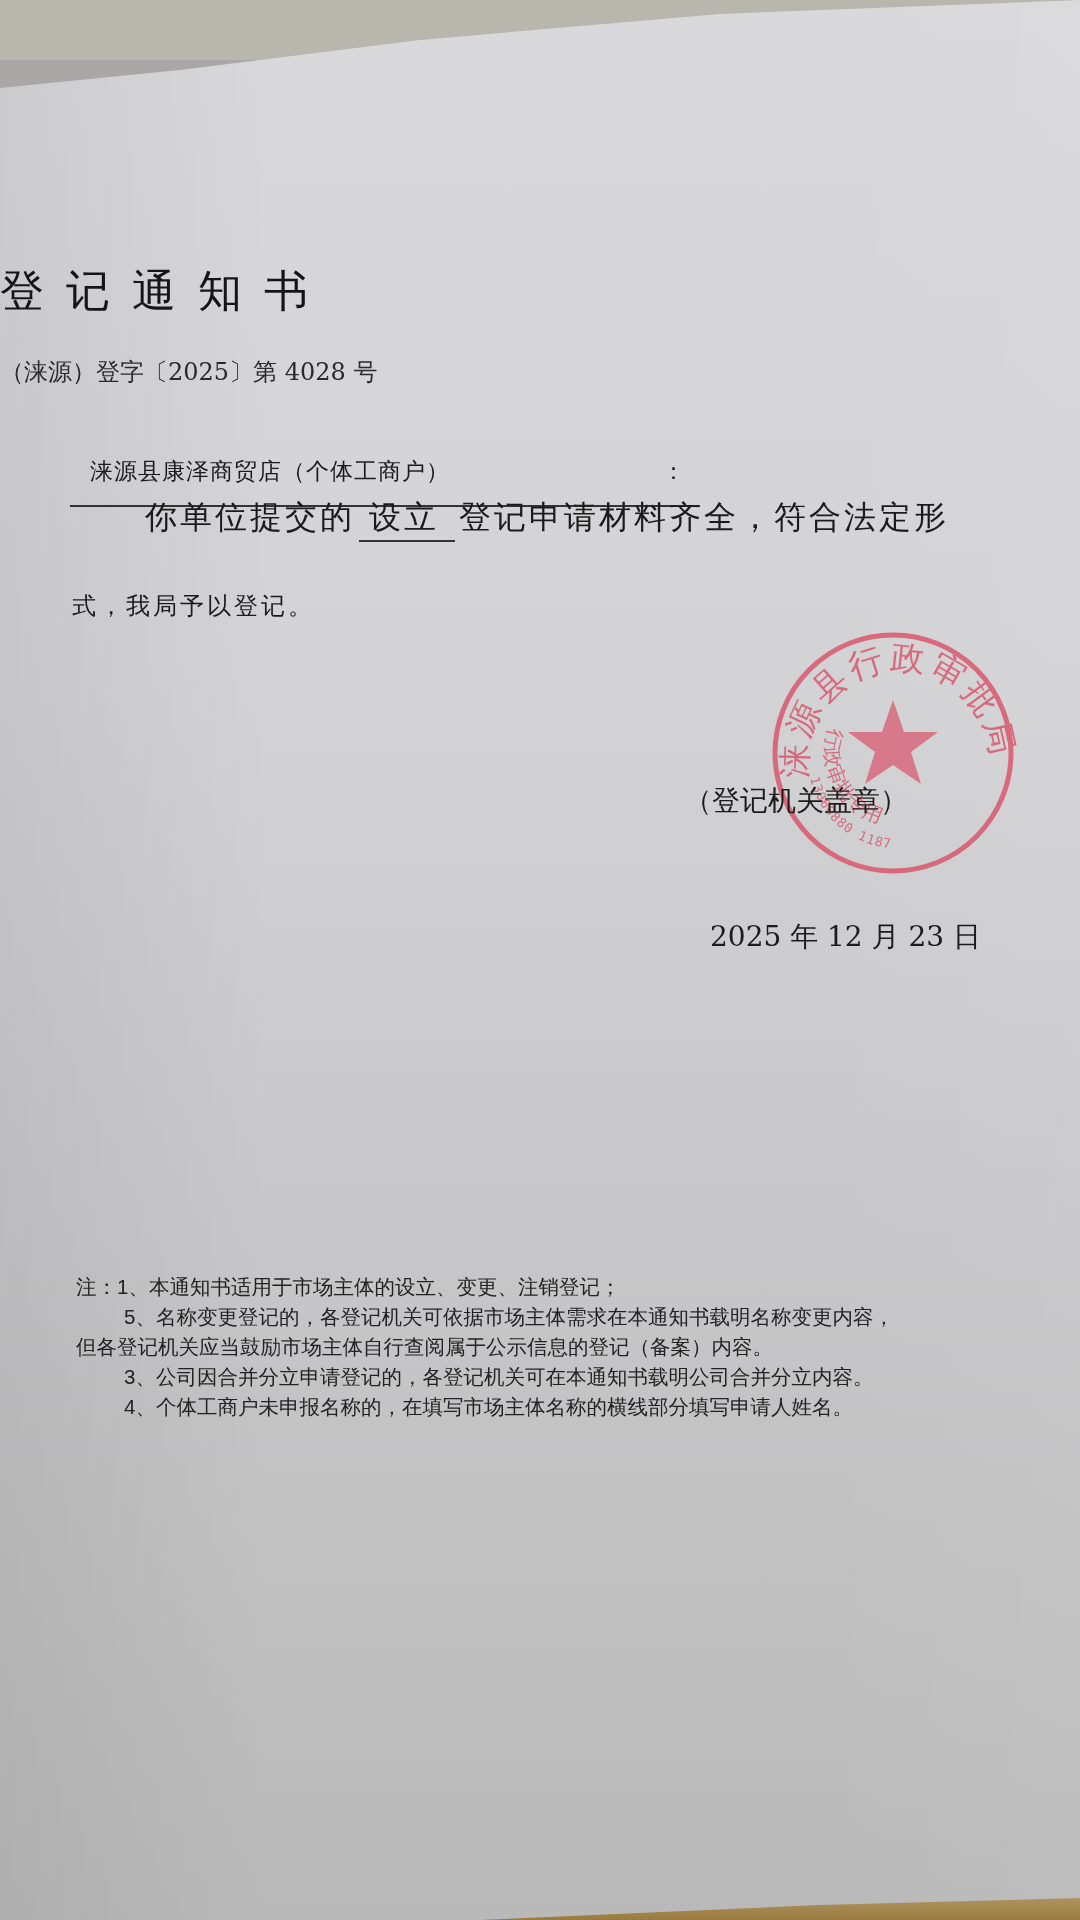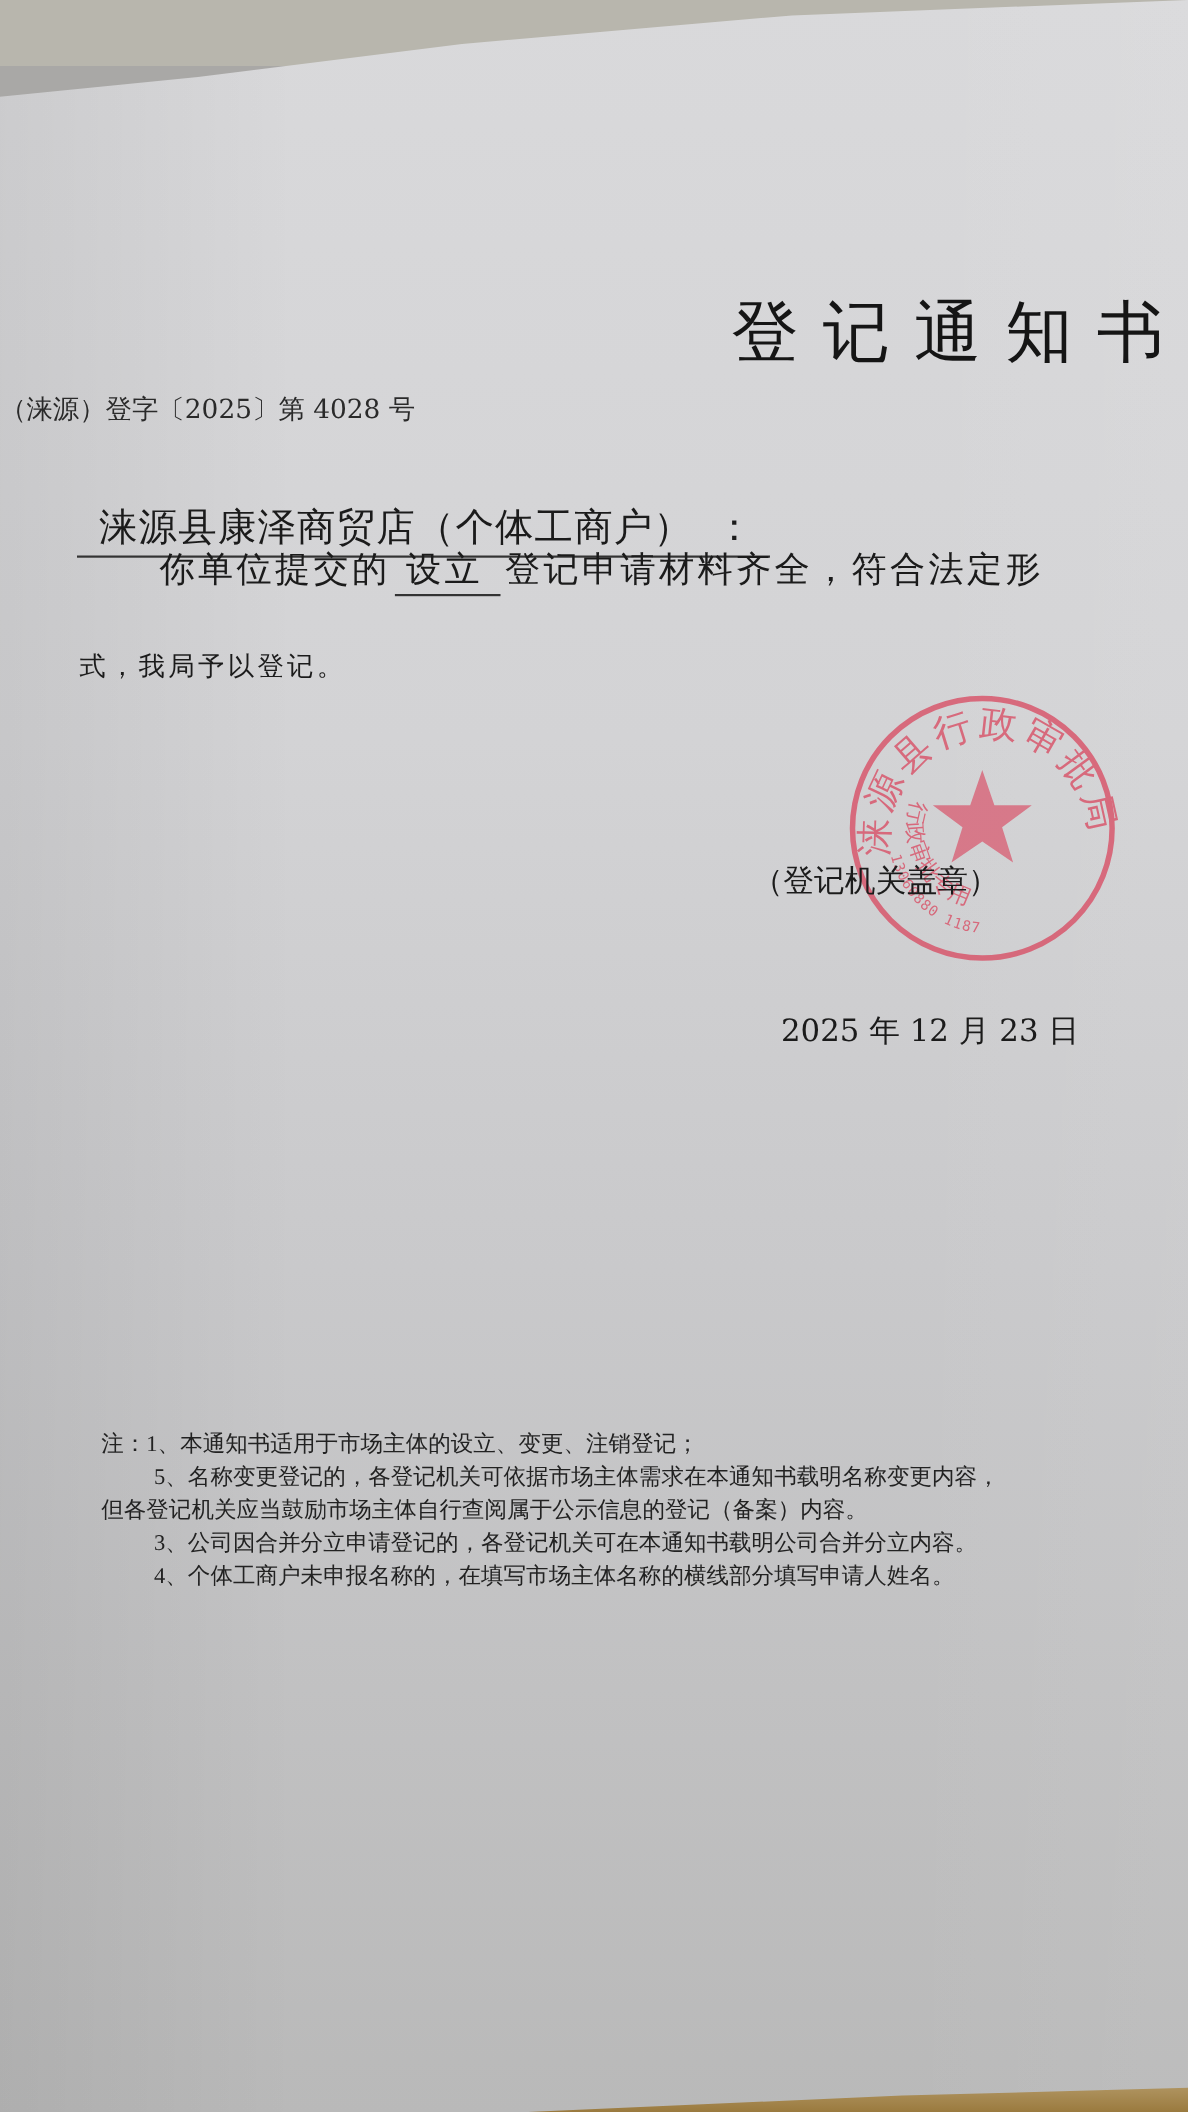--- a/index.html
+++ b/index.html
@@ -21,32 +21,32 @@
     position: absolute; left: 0; top: 0; width: 1080px; height: 1920px;
     background: linear-gradient(180deg, #d9d9db 0%, #d3d3d5 35%, #c9c9cb 60%, #b9b9b9 100%);
     clip-path: polygon(0 88px, 180px 70px, 420px 40px, 720px 14px, 1080px 0, 1080px 1898px, 820px 1905px, 480px 1920px, 0 1920px);
   }
   .paper-shade {
     position: absolute; left: 0; top: 0; width: 1080px; height: 1920px;
     background: linear-gradient(90deg, rgba(0,0,0,0.06) 0%, rgba(0,0,0,0) 25%, rgba(0,0,0,0) 75%, rgba(255,255,255,0.05) 100%);
     pointer-events: none;
   }
   .title {
-    position: absolute; left: 0; width: 1080px; top: 262px; text-align: right;
+    position: absolute; left: 0; width: 1080px; top: 262px; text-align: left;
     font-family: "DejaVu Sans", "Liberation Sans", sans-serif;
-    font-size: 61px; letter-spacing: 22px; color: #151515;
+    font-size: 44px; letter-spacing: 22px; color: #151515;
   }
   .docno {
     position: absolute; left: 0; width: 1080px; top: 356px; 
     font-size: 24px; color: #2a2a2a;
   }
   .addressee {
     position: absolute; left: 70px; top: 456px; width: 610px;
-    font-size: 35px; letter-spacing: 1px;
-    border-bottom: 2px solid #333; padding-left: 20px; padding-bottom: 2px;
+    font-size: 23px; letter-spacing: 1px;
+    border-bottom: 2px solid #333; padding-left: 20px; padding-bottom: 18px;
   }
   .addressee .colon { position: absolute; right: 14px; top: 0; }
   .body1 {
     position: absolute; left: 145px; top: 496px; font-size: 32px; letter-spacing: 3px;
     white-space: nowrap;
     text-align: center;
   }
   .blank {
     display: inline-block; border-bottom: 2px solid #333; padding: 0 16px 0 10px; margin: 0 4px;
   }
@@ -57,23 +57,23 @@
     position: absolute; left: 684px; top: 782px; font-size: 28px; z-index: 2;
   }
   .date {
     position: absolute; left: 710px; top: 918px; font-size: 28px;
   }
   .seal {
     position: absolute; left: 768px; top: 628px; width: 250px; height: 250px; z-index: 1;
     opacity: 0.75;
   }
   .notes {
-    position: absolute; left: 92px; top: 1272px; width: 960px;
-    font-family: Liberation Serif, serif;
-    font-size: 20.5px; line-height: 30px; color: #222; margin-top: 26px;
+    position: absolute; left: 76px; top: 1272px; width: 960px;
+    font-family: Liberation Sans, sans-serif;
+    font-size: 20.5px; line-height: 30px; color: #222;
   }
   .notes .line { white-space: nowrap; }
   .notes .indent { padding-left: 48px; }
 </style>
 </head>
 <body>
 
 <div class="bg-top"></div>
 <div class="bg-bottom"></div>
 

